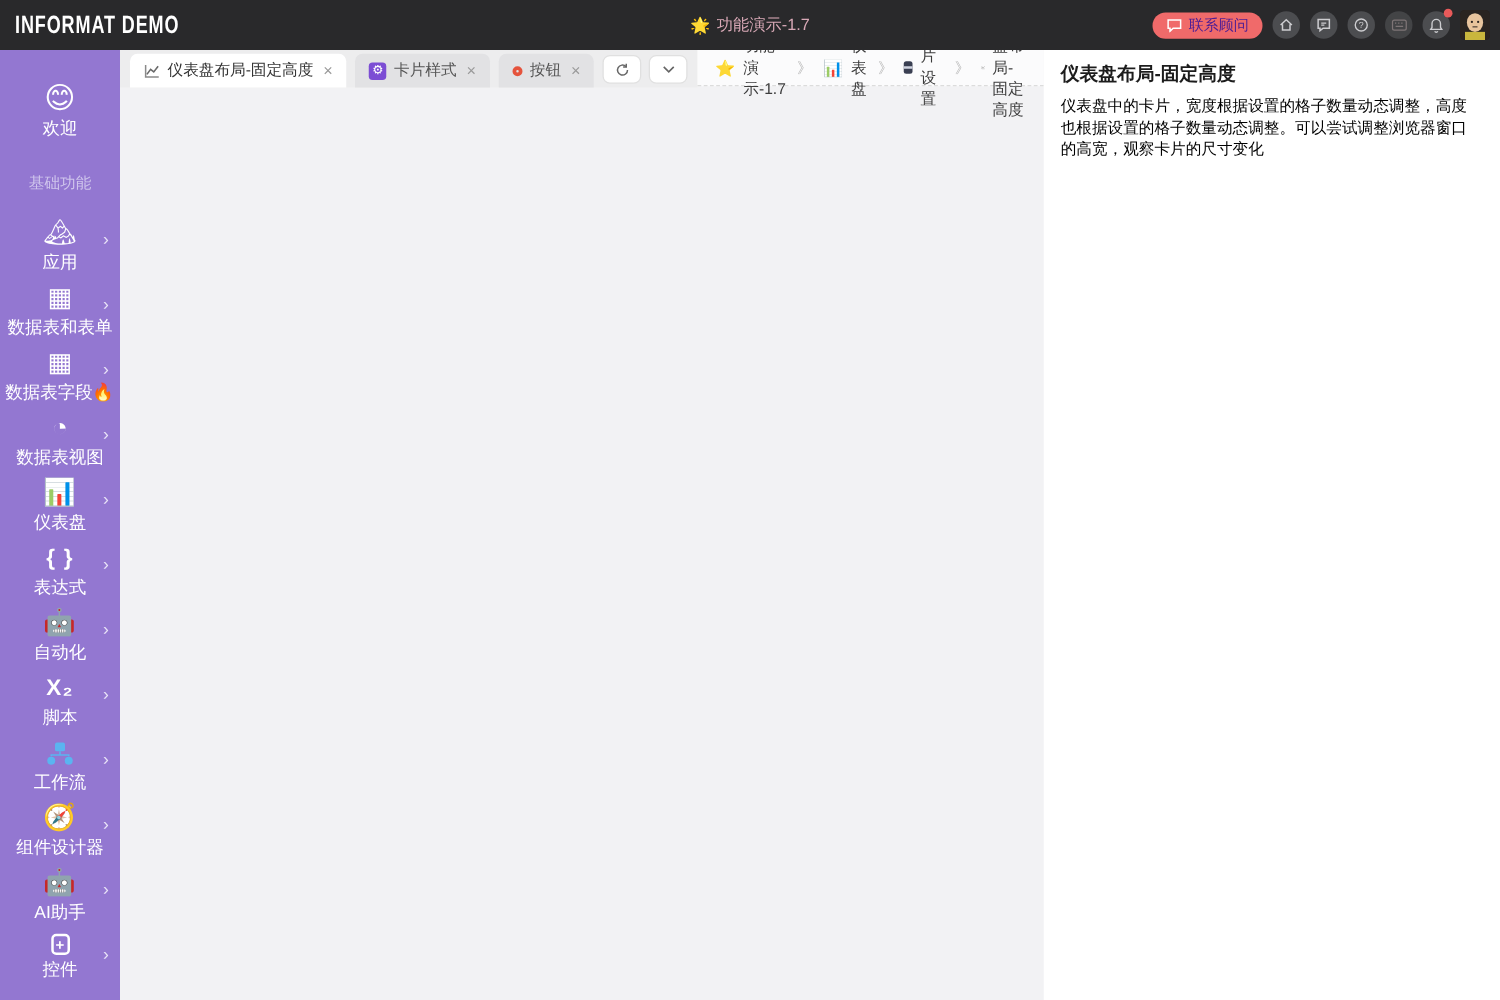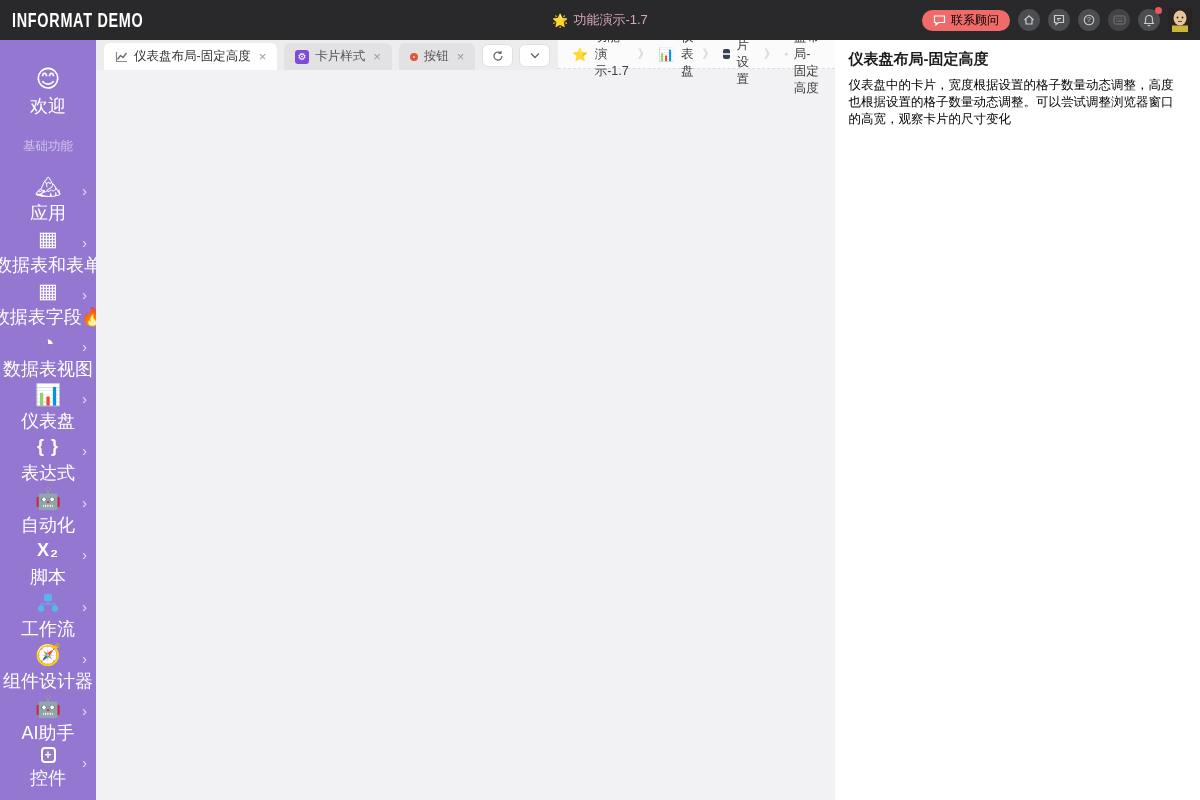--- a/index.html
+++ b/index.html
@@ -8,41 +8,41 @@
 
   
   .topbar { height:40px; background:#29292b; display:flex; align-items:center;
     padding:0 8px 0 12px; position:relative; color:#fff; }
   .logo { font-size:20px; font-weight:700; letter-spacing:1px; color:#fff;
     transform:scaleX(.72); transform-origin:left center; white-space:nowrap; }
   .topbar-title { position:absolute; left:50%; transform:translateX(-50%);
     display:flex; align-items:center; gap:5px; font-size:13px; color:#d9a9b7; }
   .topbar-right { margin-left:auto; display:flex; align-items:center; gap:8px; }
   .contact-pill { display:flex; align-items:center; gap:5px; background:#f06a6a;
-    color:#000000; font-size:12px; height:21px; padding:0 11px; border-radius:11px; cursor:pointer; }
+    color:#4c1d95; font-size:12px; height:21px; padding:0 11px; border-radius:11px; cursor:pointer; }
   .circle-btn { width:22px; height:22px; border-radius:50%; background:#4c4d50;
     display:flex; align-items:center; justify-content:center; position:relative; cursor:pointer; }
   .circle-btn svg { display:block; }
   .bell-dot { position:absolute; top:-2px; right:-2px; width:7px; height:7px;
     border-radius:50%; background:#e85a5a; }
   .avatar { width:24px; height:24px; border-radius:4px; overflow:hidden; background:#241d19; }
 
   
   .app-row { display:flex; height:770px; }
 
   
   .sidebar { width:96px; background:#9377d1; overflow:hidden; flex-shrink:0;
     display:flex; flex-direction:column; align-items:stretch; }
   .side-item { position:relative; margin-top:14px; display:flex; flex-direction:column;
     align-items:center; cursor:pointer; min-height:38px; }
   .side-item.first { margin-top:26px; }
   .si-icon { font-size:21px; line-height:23px; height:23px; color:#fff; }
   .si-icon.big { font-size:24px; line-height:25px; height:25px; }
   .si-icon.glyph { font-weight:700; font-size:18px; letter-spacing:1px; }
-  .si-label { font-size:18px; color:#ffffff; margin-top:3px; white-space:nowrap; }
+  .si-label { font-size:14px; color:#ffffff; margin-top:3px; white-space:nowrap; }
   .si-chev { position:absolute; right:9px; top:8px; font-size:14px; color:#e9e3f7; }
   .side-section { margin-top:34px; margin-bottom:6px; text-align:center;
     font-size:12.5px; color:#cfc5ec; }
   .side-section.last { margin-top:20px; }
   .wf-icon { display:block; height:23px; padding-top:2px; }
   .ctrl-icon { width:15px; height:22px; border:2px solid #fff; border-radius:4px;
     display:flex; align-items:center; justify-content:center; }
   .ctrl-icon::before { content:'+'; color:#fff; font-size:12px; font-weight:700; line-height:1; }
 
   

